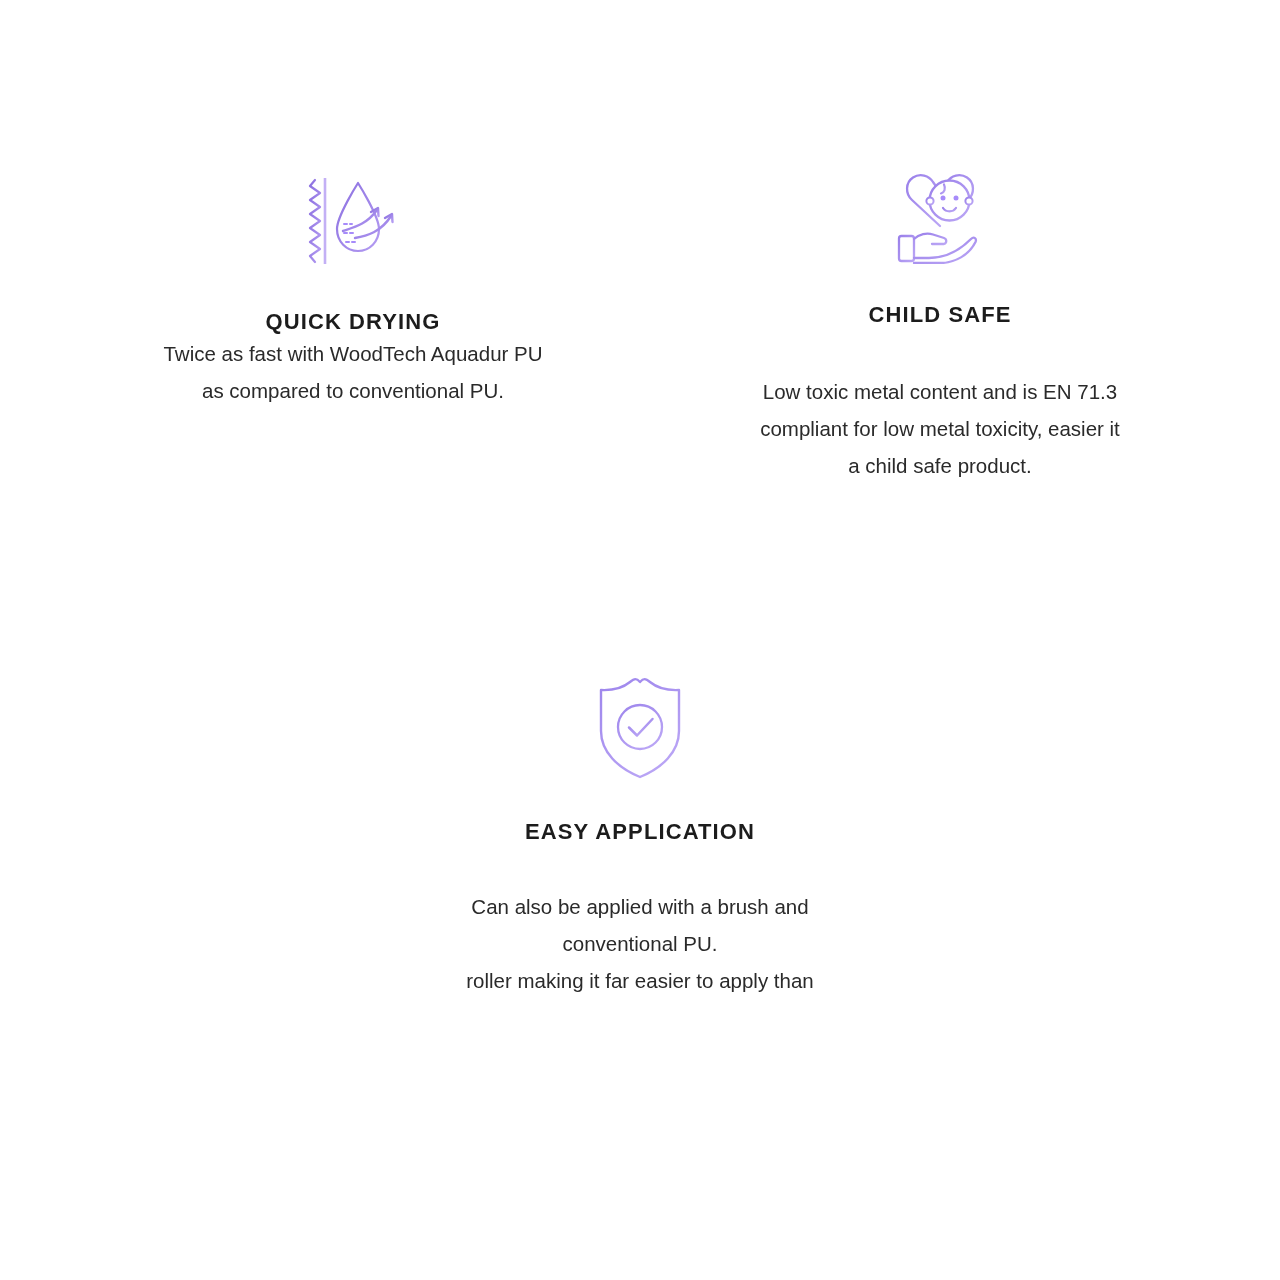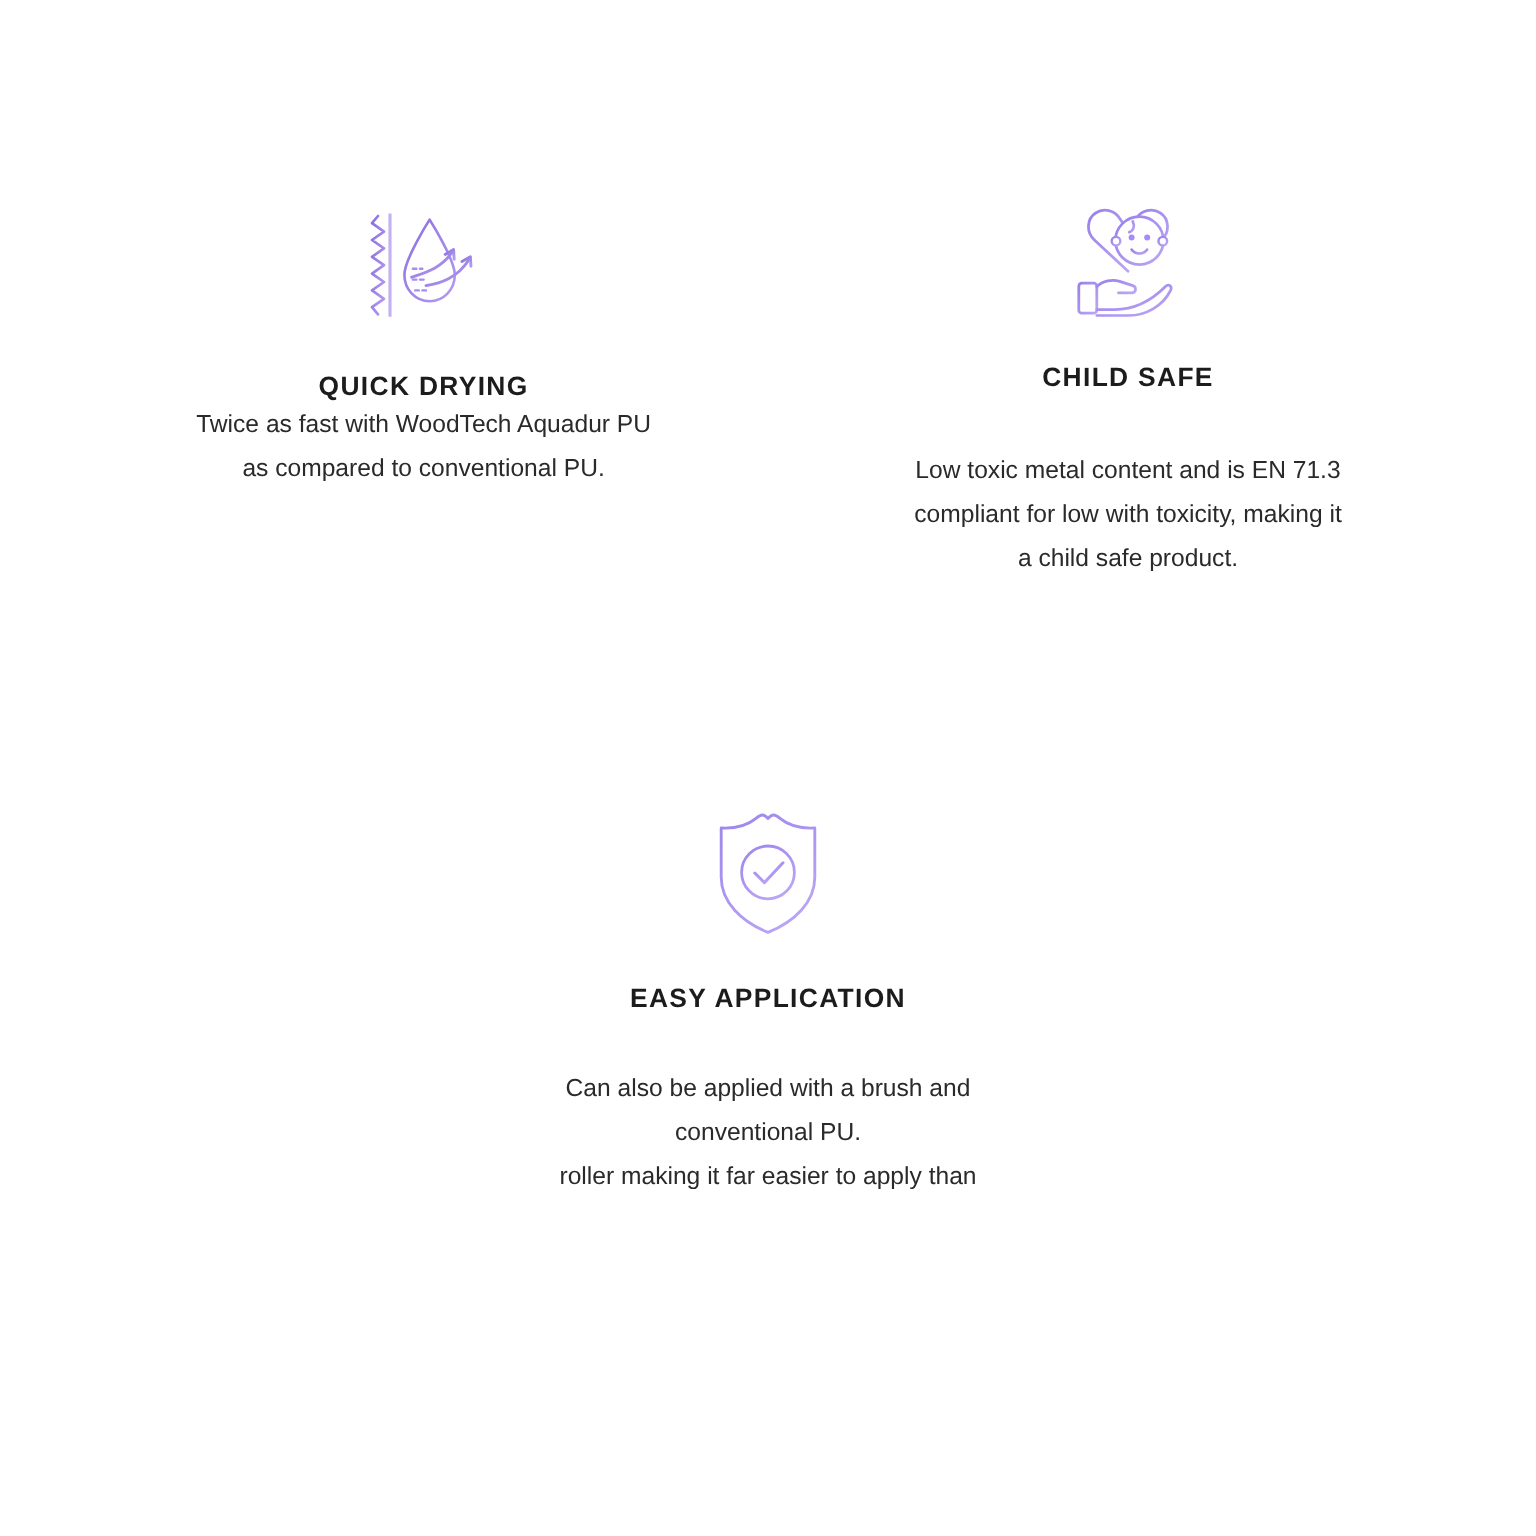--- a/index.html
+++ b/index.html
@@ -158,21 +158,21 @@
 
         <path d="M17 69 C22 64 30 62.5 36 64.5 L47 68 C50 69 50 73 47 74 L35 74" stroke="url(#g2)" stroke-width="2.3" fill="none" stroke-linecap="round" stroke-linejoin="round"></path>
         <path d="M17 88 L32 88 C48 88 62 81 74 69 C77 66 80 68.5 78.5 72 C72 85 58 93 43 93 L17 93" stroke="url(#g2)" stroke-width="2.3" fill="none" stroke-linecap="round" stroke-linejoin="round"></path>
       </svg>
     </div>
 
     <div class="feature-title">CHILD SAFE</div>
 
     <div class="feature-body">
       <span class="line">Low toxic metal content and is EN 71.3</span>
-      <span class="line">compliant for low with toxicity, making it</span>
+      <span class="line">compliant for low metal toxicity, easier it</span>
       <span class="line">a child safe product.</span>
     </div>
   </div>
 
   <div class="feature" id="feature-easy-application">
 
     <div class="feature-icon">
       <svg width="82" height="104" viewBox="0 0 82 104" fill="none" xmlns="http://www.w3.org/2000/svg">
         <defs>
           <linearGradient id="g3" x1="0" y1="0" x2="0.6" y2="1">

